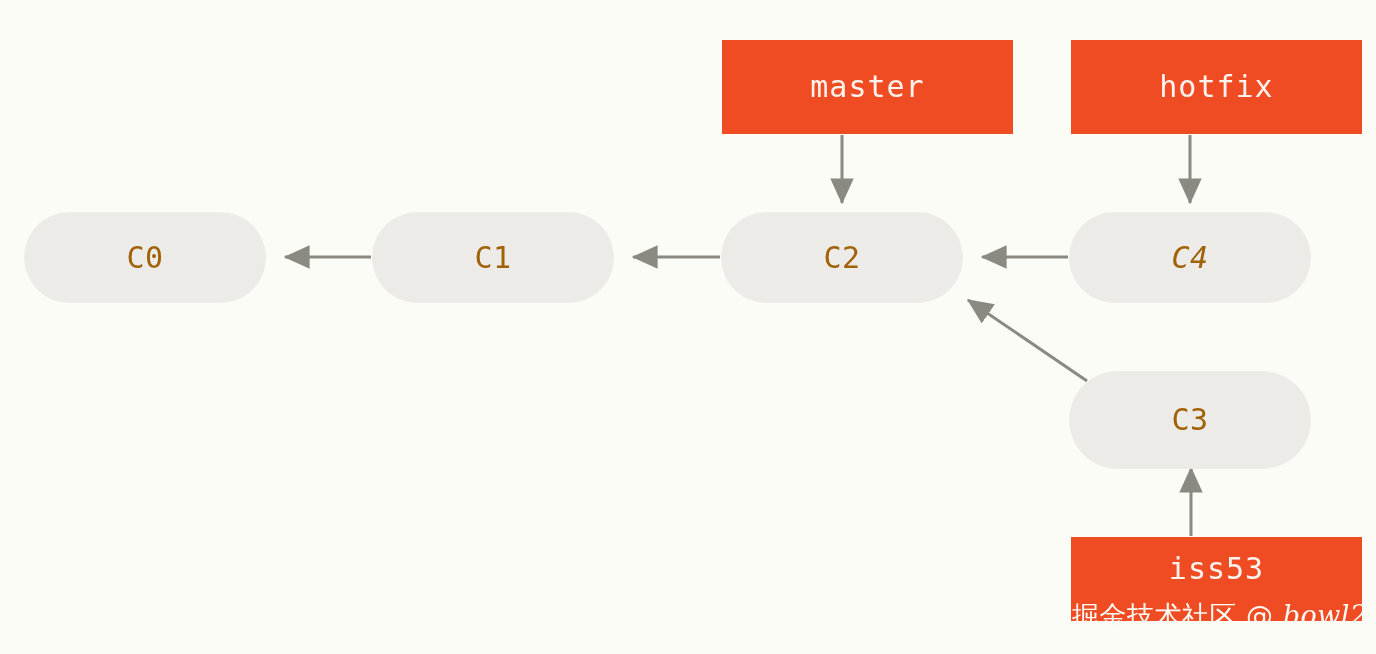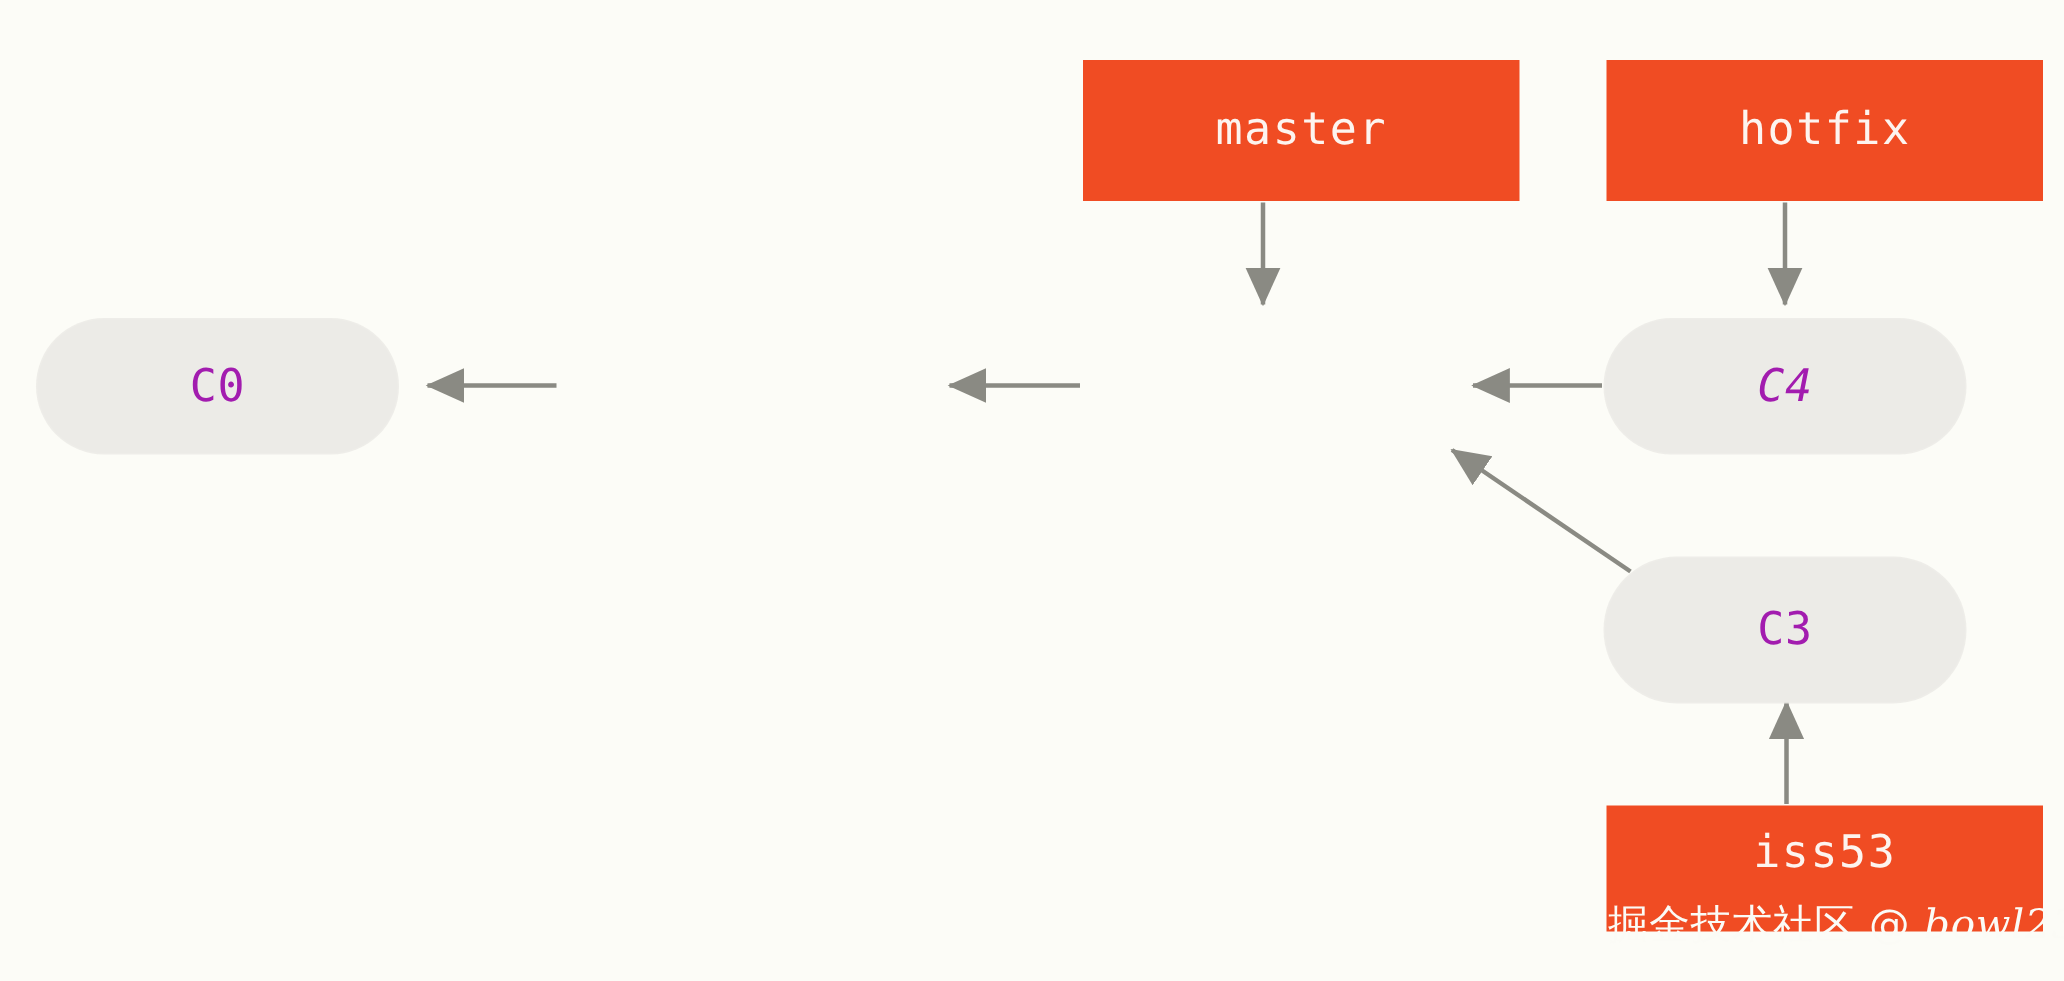--- a/index.html
+++ b/index.html
@@ -28,21 +28,21 @@
     background: #ecebe7;
     border-radius: 999px;
     display: flex;
     align-items: center;
     justify-content: center;
     box-shadow: 0 0 0 1px rgba(236,235,231,0.9);
   }
   .commit-label {
     font-family: "DejaVu Sans Mono", "Liberation Mono", monospace;
     font-size: 30px;
-    color: #a21caf;
+    color: #a16207;
     letter-spacing: 0.5px;
     line-height: 1;
   }
   .branch-box {
     position: absolute;
     background: #f04c23;
     display: flex;
     align-items: center;
     justify-content: center;
   }
@@ -92,21 +92,27 @@
 
     <line x1="1190" y1="135" x2="1190" y2="203" stroke="#8a8a83" stroke-width="3" marker-end="url(#arrowhead)"></line>
 
     <line x1="1191" y1="536" x2="1191" y2="468" stroke="#8a8a83" stroke-width="3" marker-end="url(#arrowhead)"></line>
   </svg>
 
   <div class="commit-node" style="left:25px; top:213px; width:240px; height:89px;">
     <span class="commit-label">C0</span>
   </div>
 
+  <div class="commit-node" style="left:373px; top:213px; width:240px; height:89px;">
+    <span class="commit-label">C1</span>
+  </div>
 
+  <div class="commit-node" style="left:722px; top:213px; width:240px; height:89px;">
+    <span class="commit-label">C2</span>
+  </div>
 
   <div class="commit-node" style="left:1070px; top:213px; width:240px; height:89px;font-style:italic;">
     <span class="commit-label">C4</span>
   </div>
 
   <div class="commit-node" style="left:1070px; top:372px; width:240px; height:96px;">
     <span class="commit-label">C3</span>
   </div>
 
   <div class="branch-box" style="left:1071px; top:40px; width:291px; height:94px;">

